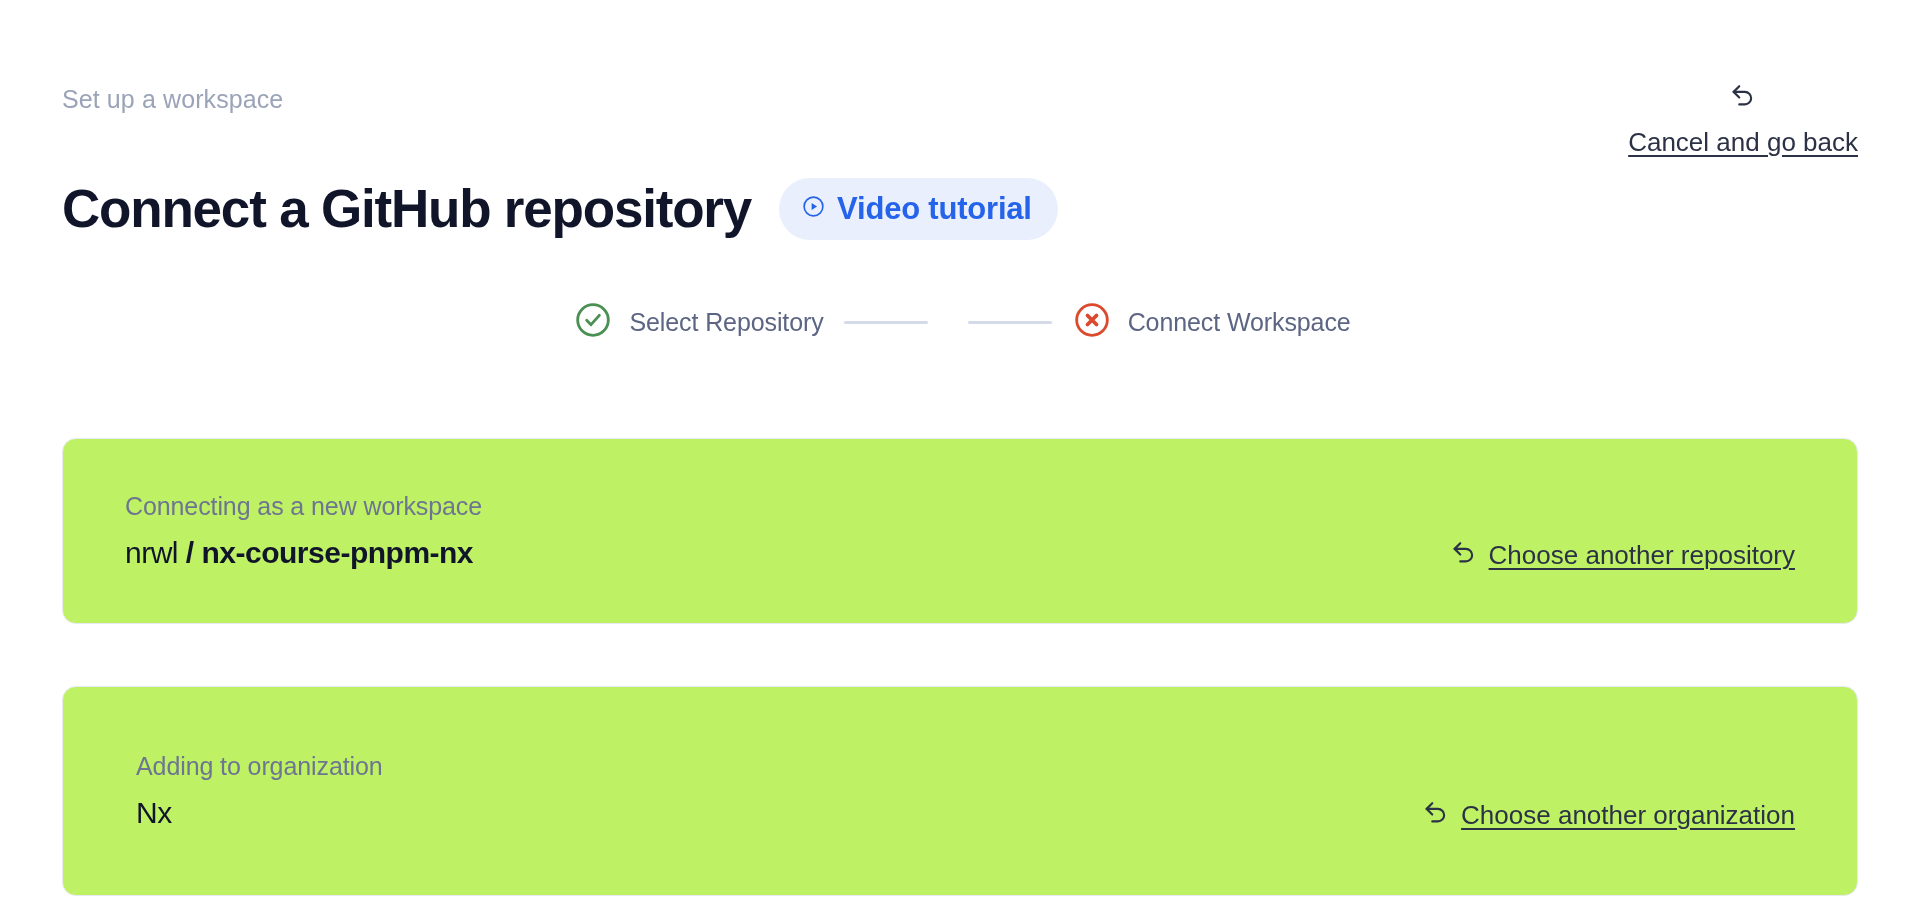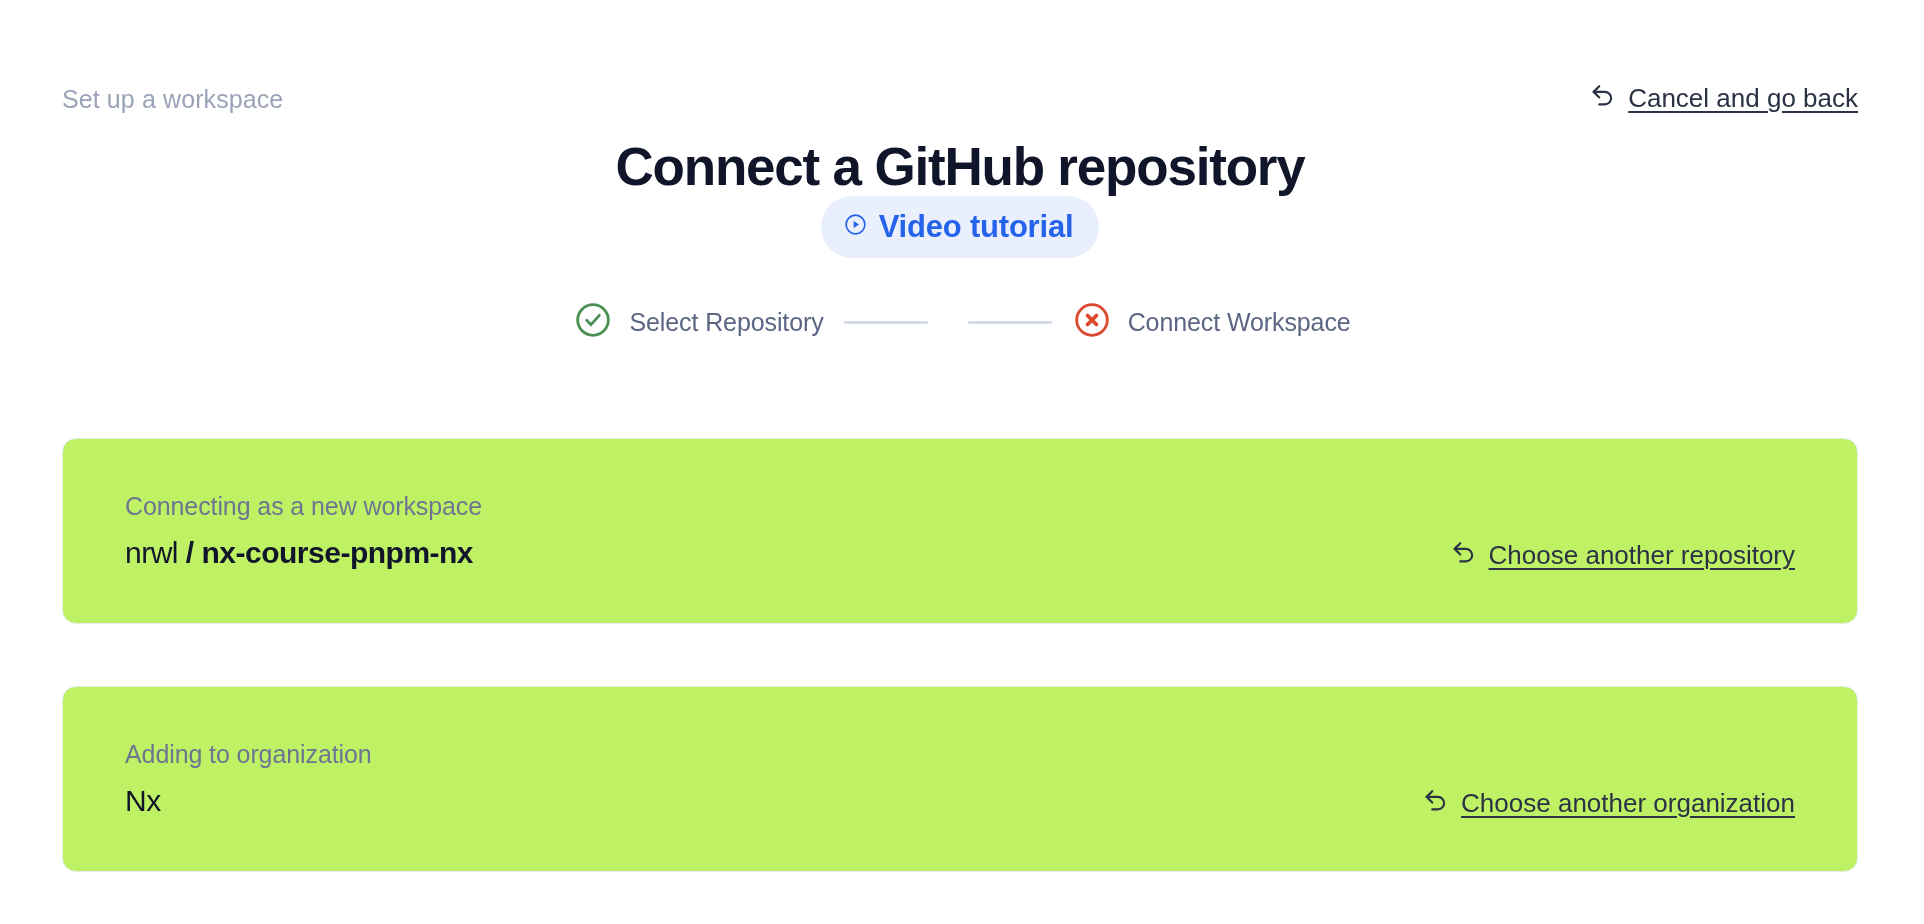--- a/index.html
+++ b/index.html
@@ -45,34 +45,35 @@
   .cancel-link {
     display: inline-flex;
     align-items: center;
     gap: 10px;
     color: #2b3245;
     font-size: 26px;
     font-weight: 400;
     text-decoration: none;
     cursor: pointer;
     margin-top: -4px;
+    flex-direction: column;
   }
   .cancel-link .link-text {
     text-decoration: underline;
     text-underline-offset: 4px;
     text-decoration-thickness: 1.5px;
   }
 
   .uturn-icon { display: block; }
 
   .title-row {
     display: flex;
     align-items: center;
+    gap: 28px;
     margin-top: 20px;
-    flex-direction: column;
   }
 
   .page-title {
     font-size: 53px;
     font-weight: 700;
     color: #11152a;
     letter-spacing: -1.2px;
     line-height: 1.12;
     white-space: nowrap;
   }
@@ -132,21 +133,21 @@
   .card {
     position: absolute;
     left: 62px;
     width: 1796px;
     background: #bef264;
     border: 1.5px solid #e8eaf2;
     border-radius: 14px;
   }
 
   #card-repository { top: 438px; height: 186px; }
-  #card-organization { top: 686px; height: 186px; }
+  #card-organization { top: 686px; height: 210px; padding-left: 11px; }
 
   .card-inner {
     position: relative;
     height: 100%;
     padding: 0 62px;
     display: flex;
     align-items: center;
     justify-content: space-between;
   }
 

